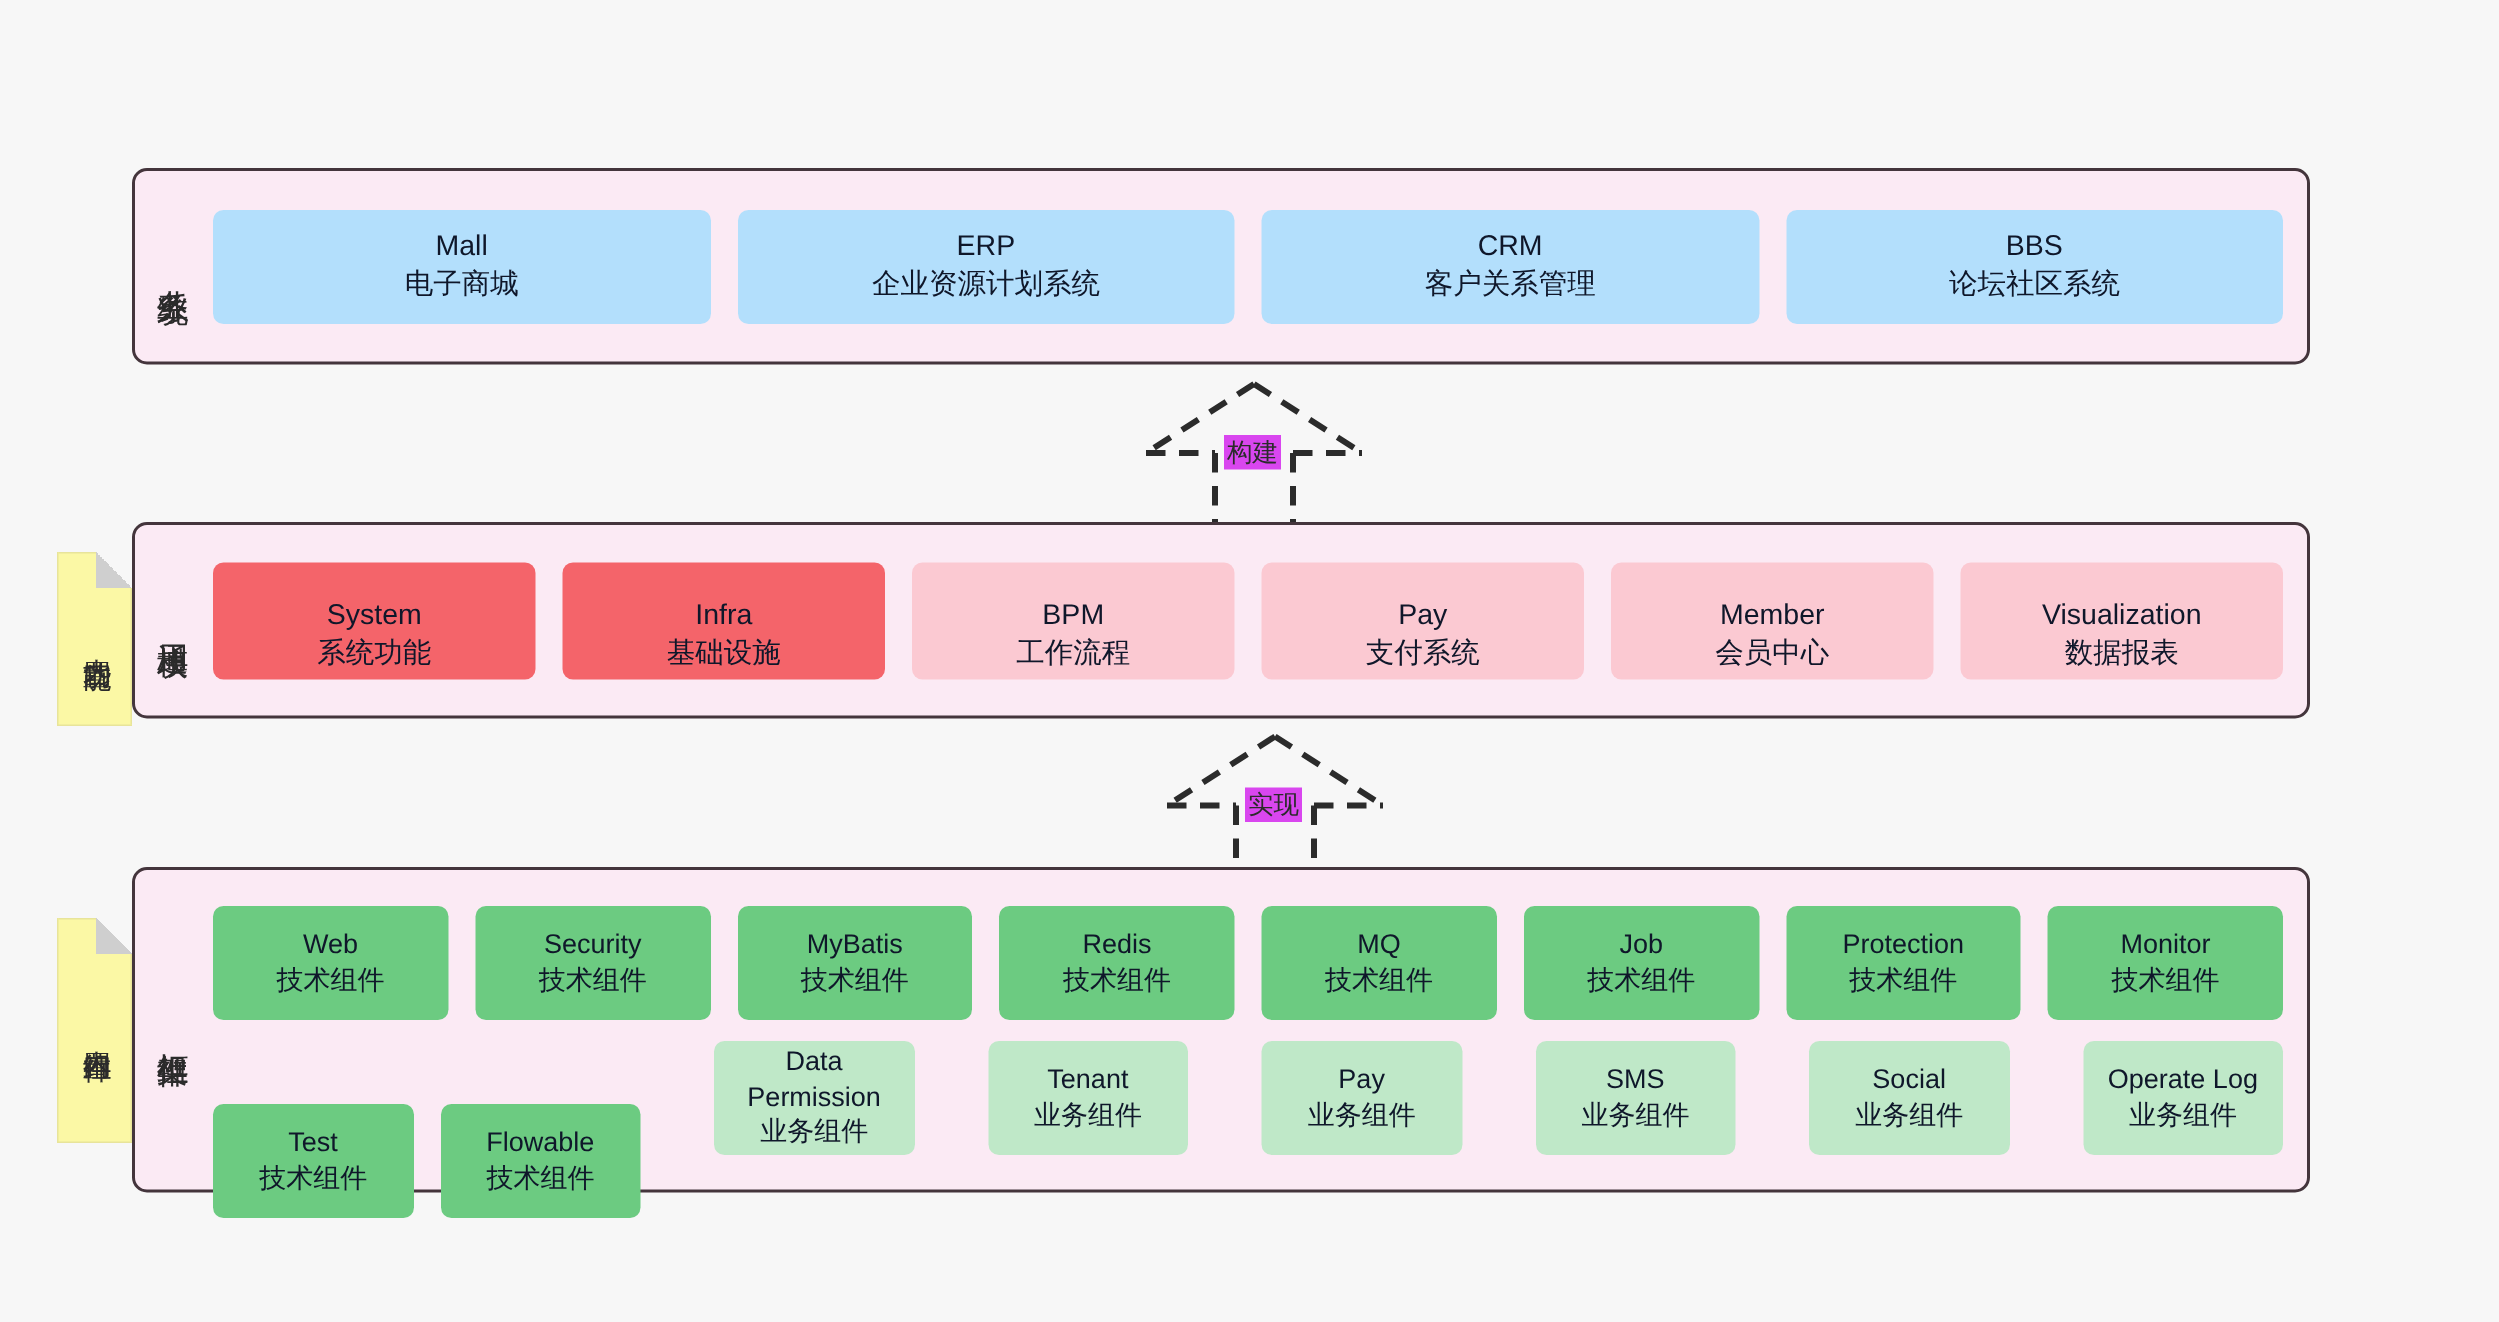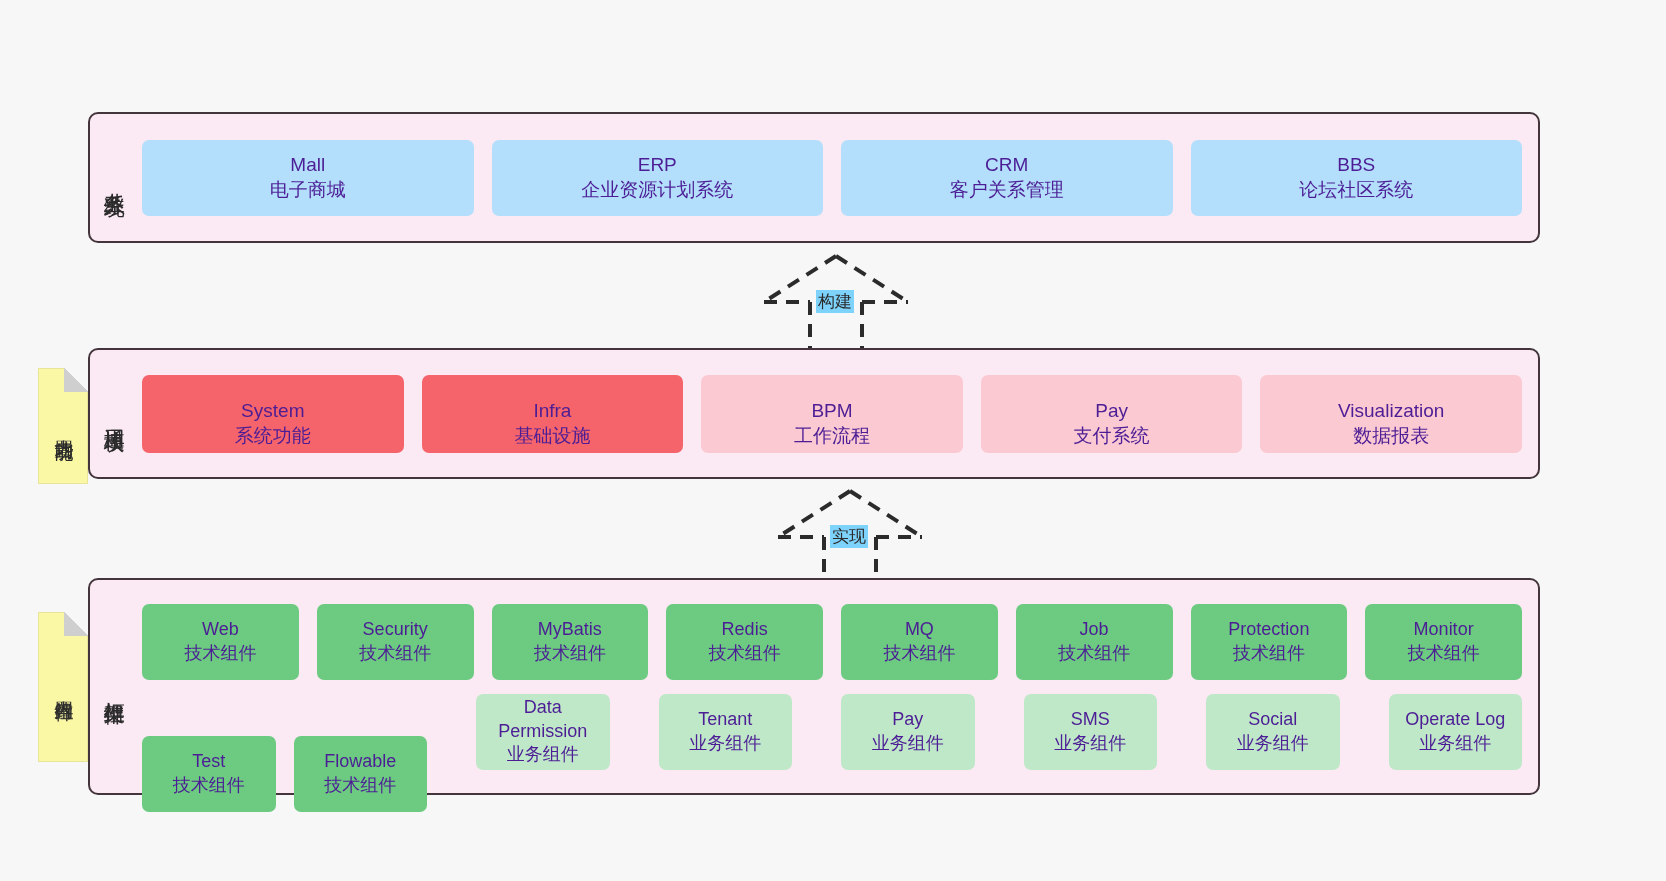--- a/index.html
+++ b/index.html
@@ -66,21 +66,21 @@
   .box {
     flex: 1 1 0;
     border-radius: 7px;
     display: flex;
     flex-direction: column;
     align-items: center;
     justify-content: center;
     text-align: center;
     font-size: 19px;
     line-height: 1.30;
-    color: #4c1d95;
+    color: #0f172a;
     box-sizing: border-box;
     padding: 4px 6px;
     min-width: 0;
   }
   .box .b-title { display: block; }
   .box .b-sub   { display: block; }
 
   .blue        { background: #b3dffc; }
   .red-strong  { background: #f4646a; }
   .red-light   { background: #fbc9d2; }
@@ -141,21 +141,21 @@
   #note-common    { left: 38px; top: 368px; width: 50px; height: 116px; }
   #note-framework { left: 38px; top: 612px; width: 50px; height: 150px; }
 
   
   .arrow { position: absolute; }
   .arrow svg { display: block; overflow: visible; }
   .arrow-label {
     position: absolute;
     font-size: 17px;
     color: #2b2b2b;
-    background: #7dd3fc;
+    background: #d946ef;
     padding: 0 2px;
     white-space: nowrap;
   }
   #arrow-build   { left: 748px; top: 252px; width: 176px; height: 96px; }
   #arrow-build .arrow-label   { left: 68px; top: 38px; }
   #arrow-realize { left: 762px; top: 487px; width: 176px; height: 96px; }
   #arrow-realize .arrow-label { left: 68px; top: 38px; }
 </style>
 </head>
 <body>
@@ -221,20 +221,24 @@
         </div>
         <div class="box red-light">
           <span class="b-title">BPM</span>
           <span class="b-sub">工作流程</span>
         </div>
         <div class="box red-light">
           <span class="b-title">Pay</span>
           <span class="b-sub">支付系统</span>
         </div>
         <div class="box red-light">
+          <span class="b-title">Member</span>
+          <span class="b-sub">会员中心</span>
+        </div>
+        <div class="box red-light">
           <span class="b-title">Visualization</span>
           <span class="b-sub">数据报表</span>
         </div>
       </div>
     </div>
   </div>
 
   <div class="arrow" id="arrow-realize">
     <svg width="176" height="96" viewBox="0 0 176 96" aria-hidden="true">
       <g fill="none" stroke="#2b2b2b" stroke-width="4" stroke-dasharray="13 9" stroke-linecap="butt">

